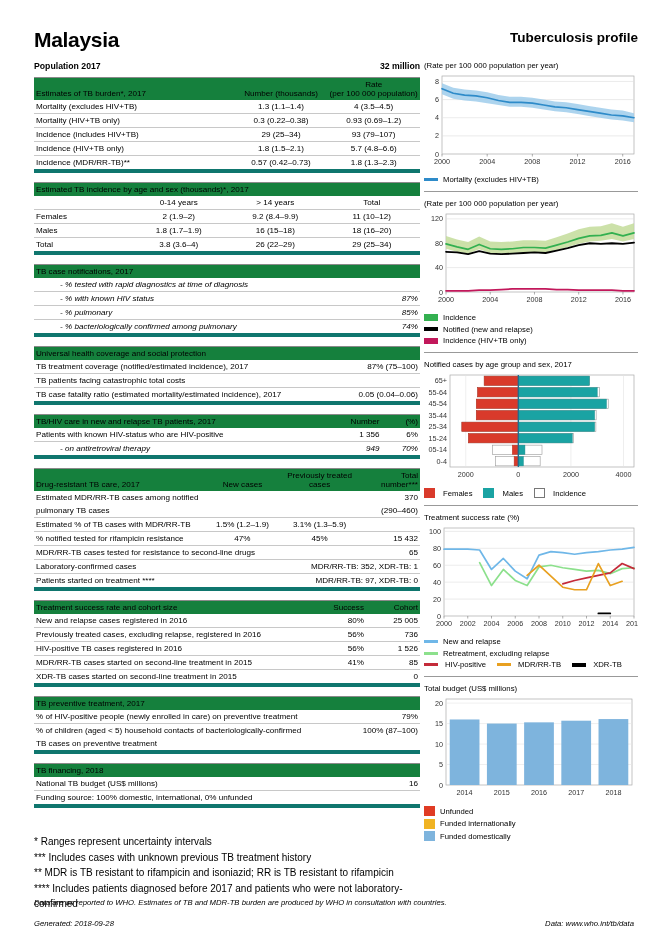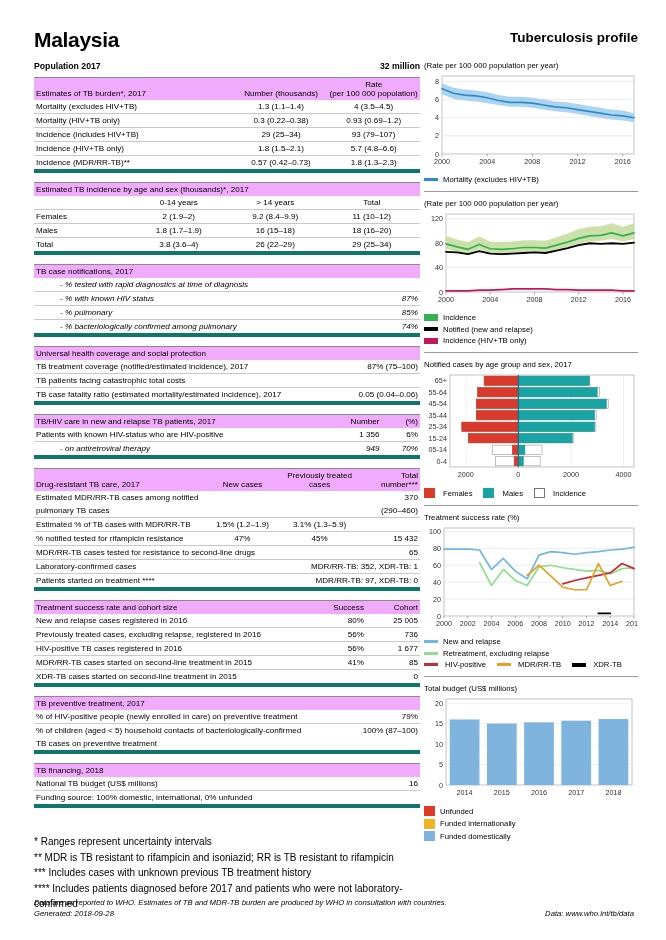--- a/index.html
+++ b/index.html
@@ -14,21 +14,21 @@
   }
   .page { position:relative; width:666px; height:888px; padding:0; }
 
   
   .left-col { position:absolute; left:34px; top:28px; width:386px; }
   .country-title { font-size:21px; font-weight:bold; letter-spacing:-0.3px; margin:0 0 9px 0; }
   .pop-row { display:flex; justify-content:space-between; font-size:8.7px; font-weight:bold; margin-bottom:6px; }
 
   table.tb { width:100%; border-collapse:collapse; font-size:8.1px; margin-bottom:9px; }
   table.tb td, table.tb th { padding:2.0px 2px; font-weight:normal; vertical-align:bottom; }
-  .hdr-band td, .hdr-band th { background:#f0abfc; }
+  .hdr-band td, .hdr-band th { background:#15803d; }
   .rule-top td { border-top:1px solid #8a8a8a; }
   .rowline td { border-bottom:1px solid #c8c8c8; }
   .thickbot td { border-bottom:4px solid #0f766e; }
   .ital { font-style:italic; }
   .c { text-align:center; }
   .r { text-align:right; }
   .indent { padding-left:26px !important; }
 
   .footnotes { font-size:10px; line-height:1.55; margin-top:26px; }
 
@@ -41,21 +41,21 @@
   .legend { font-size:7.7px; margin-top:3px; }
   .legend-row { display:flex; align-items:center; margin-bottom:2.5px; }
   .lg-line { width:14px; height:3px; margin-right:5px; flex:none; }
   .lg-sq { width:11px; height:10px; margin-right:5px; flex:none; border:1px solid #555; }
   .legend-inline { display:flex; align-items:center; flex-wrap:wrap; gap:3px; }
   .legend-inline .lg-line { margin-right:4px; }
   .legend-inline span.lbl { margin-right:8px; }
 
   
   .footer { position:absolute; left:34px; top:898px; width:600px; font-size:7.7px; font-style:italic; }
-  .footer-row2 { display:flex; justify-content:space-between; margin-top:2px;align-items:flex-end; }
+  .footer-row2 { display:flex; justify-content:space-between; margin-top:12px;align-items:flex-end; }
 </style>
 </head>
 <body>
 
 <div class="page">
 
   <div class="left-col">
 
     <div class="country-title">Malaysia</div>
 
@@ -264,21 +264,21 @@
         <td class="r">25 005</td>
       </tr>
       <tr class="rowline">
         <td>Previously treated cases, excluding relapse, registered in 2016</td>
         <td class="r">56%</td>
         <td class="r">736</td>
       </tr>
       <tr class="rowline">
         <td>HIV-positive TB cases registered in 2016</td>
         <td class="r">56%</td>
-        <td class="r">1 677</td>
+        <td class="r">1 526</td>
       </tr>
       <tr class="rowline">
         <td>MDR/RR-TB cases started on second-line treatment in 2015</td>
         <td class="r">41%</td>
         <td class="r">85</td>
       </tr>
       <tr class="thickbot">
         <td>XDR-TB cases started on second-line treatment in 2015</td>
         <td class="r"></td>
         <td class="r">0</td>
@@ -317,22 +317,22 @@
       </tr>
       <tr class="thickbot">
         <td>Funding source: 100% domestic,  international, 0% unfunded</td>
         <td class="r"></td>
       </tr>
     </tbody>
       </table>
 
     <div class="footnotes">
       <div>* Ranges represent uncertainty intervals</div>
+      <div>*** Includes cases with unknown previous TB treatment history</div>
       <div>** MDR is TB resistant to rifampicin and isoniazid; RR is TB resistant to rifampicin</div>
-      <div>*** Includes cases with unknown previous TB treatment history</div>
       <div>**** Includes patients diagnosed before 2017 and patients who were not laboratory-confirmed</div>
     </div>
   </div>
 
   <div class="right-col">
     <div class="profile-title">Tuberculosis profile</div>
 
     <div class="chart-block">
       <div class="chart-cap">(Rate per 100 000 population per year)</div>
       <svg id="svg-mortality" width="214" height="96">

